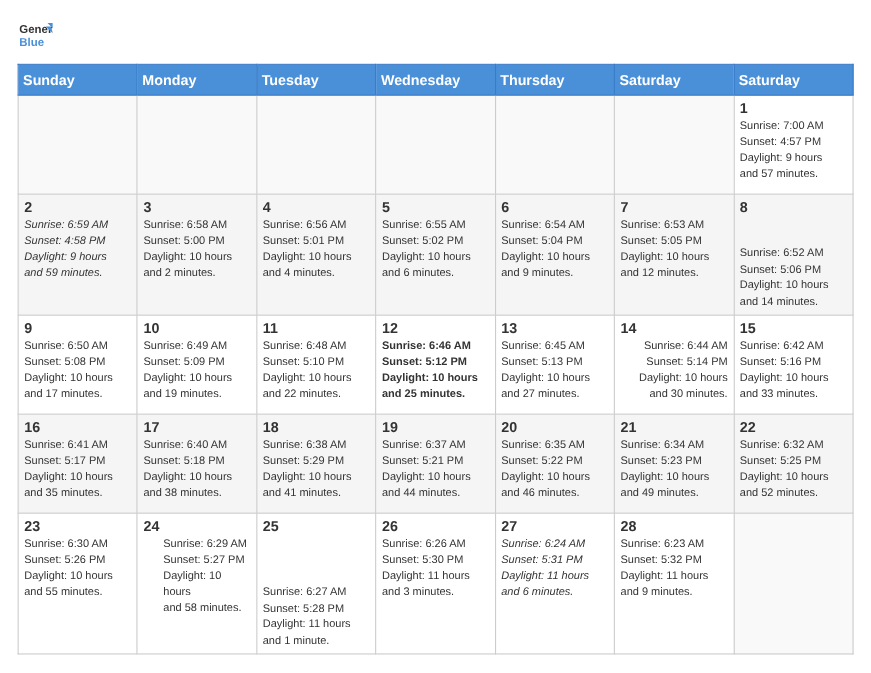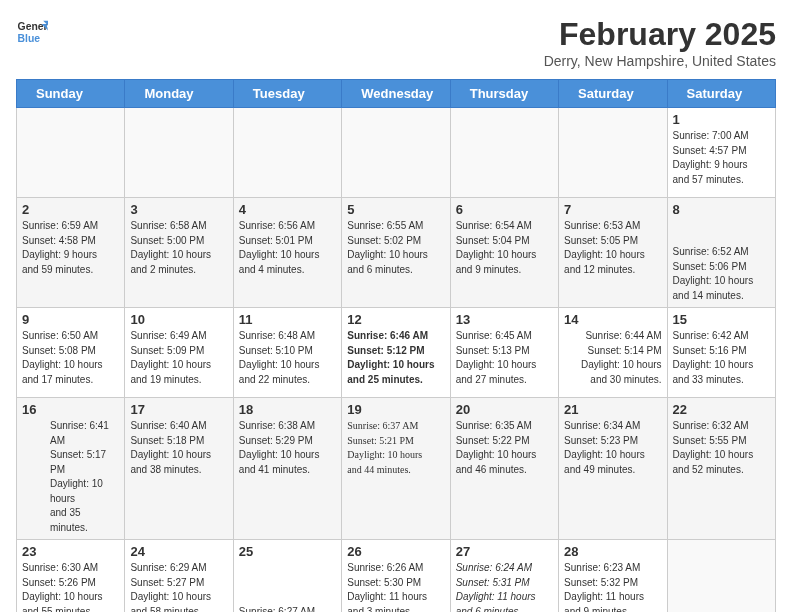--- a/index.html
+++ b/index.html
@@ -40,21 +40,21 @@
     table {
       width: 100%;
       border-collapse: collapse;
       table-layout: fixed;
     }
     thead tr th {
       background: #4a90d9;
       color: #fff;
       font-size: 13px;
       font-weight: bold;
-      padding: 6px 19px;
+      padding: 6px 4px;
       text-align: left;
       border: 1px solid #3a7bc8;
     }
     tbody tr td {
       border: 1px solid #ccc;
       vertical-align: top;
       padding: 4px 5px;
       font-size: 10.5px;
       color: #333;
       height: 90px;
@@ -85,24 +85,20 @@
 
 <div class="header-area">
   <div class="logo">
     <svg class="logo-icon" viewBox="0 0 40 40">
       <text x="2" y="18" font-size="13" font-weight="bold" fill="#333">General</text>
       <text x="2" y="32" font-size="13" font-weight="bold" fill="#4a90d9">Blue</text>
       <polygon points="32,10 40,18 38,10" fill="#4a90d9"></polygon>
       <polygon points="34,6 40,12 40,6" fill="#4a90d9"></polygon>
     </svg>
   </div>
-  <div class="title-area">
-    <div class="calendar-title">February 2025</div>
-    <div class="calendar-subtitle">Derry, New Hampshire, United States</div>
-  </div>
 </div>
 
 <table>
   <thead>
     <tr>
     <th>Sunday</th>
         <th>Monday</th>
         <th>Tuesday</th>
         <th>Wednesday</th>
         <th>Thursday</th>
@@ -122,21 +118,21 @@
           <span class="day-num">1</span>
           <div class="day-info" style="white-space: pre-line;">Sunrise: 7:00 AM
 Sunset: 4:57 PM
 Daylight: 9 hours
 and 57 minutes.</div>
         </td>
       </tr>
       <tr>
         <td>
           <span class="day-num">2</span>
-          <div class="day-info" style="white-space: pre-line;">Sunrise: 6:59 AM
+          <div class="day-info" style="white-space: pre-line; font-style: italic;">Sunrise: 6:59 AM
 Sunset: 4:58 PM
 Daylight: 9 hours
 and 59 minutes.</div>
         </td>
         <td>
           <span class="day-num">3</span>
           <div class="day-info" style="white-space: pre-line;">Sunrise: 6:58 AM
 Sunset: 5:00 PM
 Daylight: 10 hours
 and 2 minutes.</div>
@@ -224,42 +220,42 @@
           <span class="day-num">15</span>
           <div class="day-info" style="white-space: pre-line;">Sunrise: 6:42 AM
 Sunset: 5:16 PM
 Daylight: 10 hours
 and 33 minutes.</div>
         </td>
       </tr>
       <tr>
         <td>
           <span class="day-num">16</span>
-          <div class="day-info" style="white-space: pre-line; margin-left: 28px;">Sunrise: 6:41 AM
+          <div class="day-info" style="white-space: pre-line;">Sunrise: 6:41 AM
 Sunset: 5:17 PM
 Daylight: 10 hours
 and 35 minutes.</div>
         </td>
         <td>
           <span class="day-num">17</span>
           <div class="day-info" style="white-space: pre-line;">Sunrise: 6:40 AM
 Sunset: 5:18 PM
 Daylight: 10 hours
 and 38 minutes.</div>
         </td>
         <td>
           <span class="day-num">18</span>
           <div class="day-info" style="white-space: pre-line;">Sunrise: 6:38 AM
 Sunset: 5:29 PM
 Daylight: 10 hours
 and 41 minutes.</div>
         </td>
         <td>
           <span class="day-num">19</span>
-          <div class="day-info" style="white-space: pre-line; font-family: Liberation Serif, serif;">Sunrise: 6:37 AM
+          <div class="day-info" style="white-space: pre-line;">Sunrise: 6:37 AM
 Sunset: 5:21 PM
 Daylight: 10 hours
 and 44 minutes.</div>
         </td>
         <td>
           <span class="day-num">20</span>
           <div class="day-info" style="white-space: pre-line;">Sunrise: 6:35 AM
 Sunset: 5:22 PM
 Daylight: 10 hours
 and 46 minutes.</div>
@@ -267,36 +263,36 @@
         <td>
           <span class="day-num">21</span>
           <div class="day-info" style="white-space: pre-line;">Sunrise: 6:34 AM
 Sunset: 5:23 PM
 Daylight: 10 hours
 and 49 minutes.</div>
         </td>
         <td>
           <span class="day-num">22</span>
           <div class="day-info" style="white-space: pre-line;">Sunrise: 6:32 AM
-Sunset: 5:55 PM
+Sunset: 5:25 PM
 Daylight: 10 hours
 and 52 minutes.</div>
         </td>
       </tr>
       <tr>
         <td>
           <span class="day-num">23</span>
           <div class="day-info" style="white-space: pre-line;">Sunrise: 6:30 AM
 Sunset: 5:26 PM
 Daylight: 10 hours
 and 55 minutes.</div>
         </td>
         <td>
           <span class="day-num">24</span>
-          <div class="day-info" style="white-space: pre-line;">Sunrise: 6:29 AM
+          <div class="day-info" style="white-space: pre-line; margin-left: 18px;">Sunrise: 6:29 AM
 Sunset: 5:27 PM
 Daylight: 10 hours
 and 58 minutes.</div>
         </td>
         <td>
           <span class="day-num">25</span>
           <div class="day-info" style="white-space: pre-line; margin-top: 46px;">Sunrise: 6:27 AM
 Sunset: 5:28 PM
 Daylight: 11 hours
 and 1 minute.</div>

